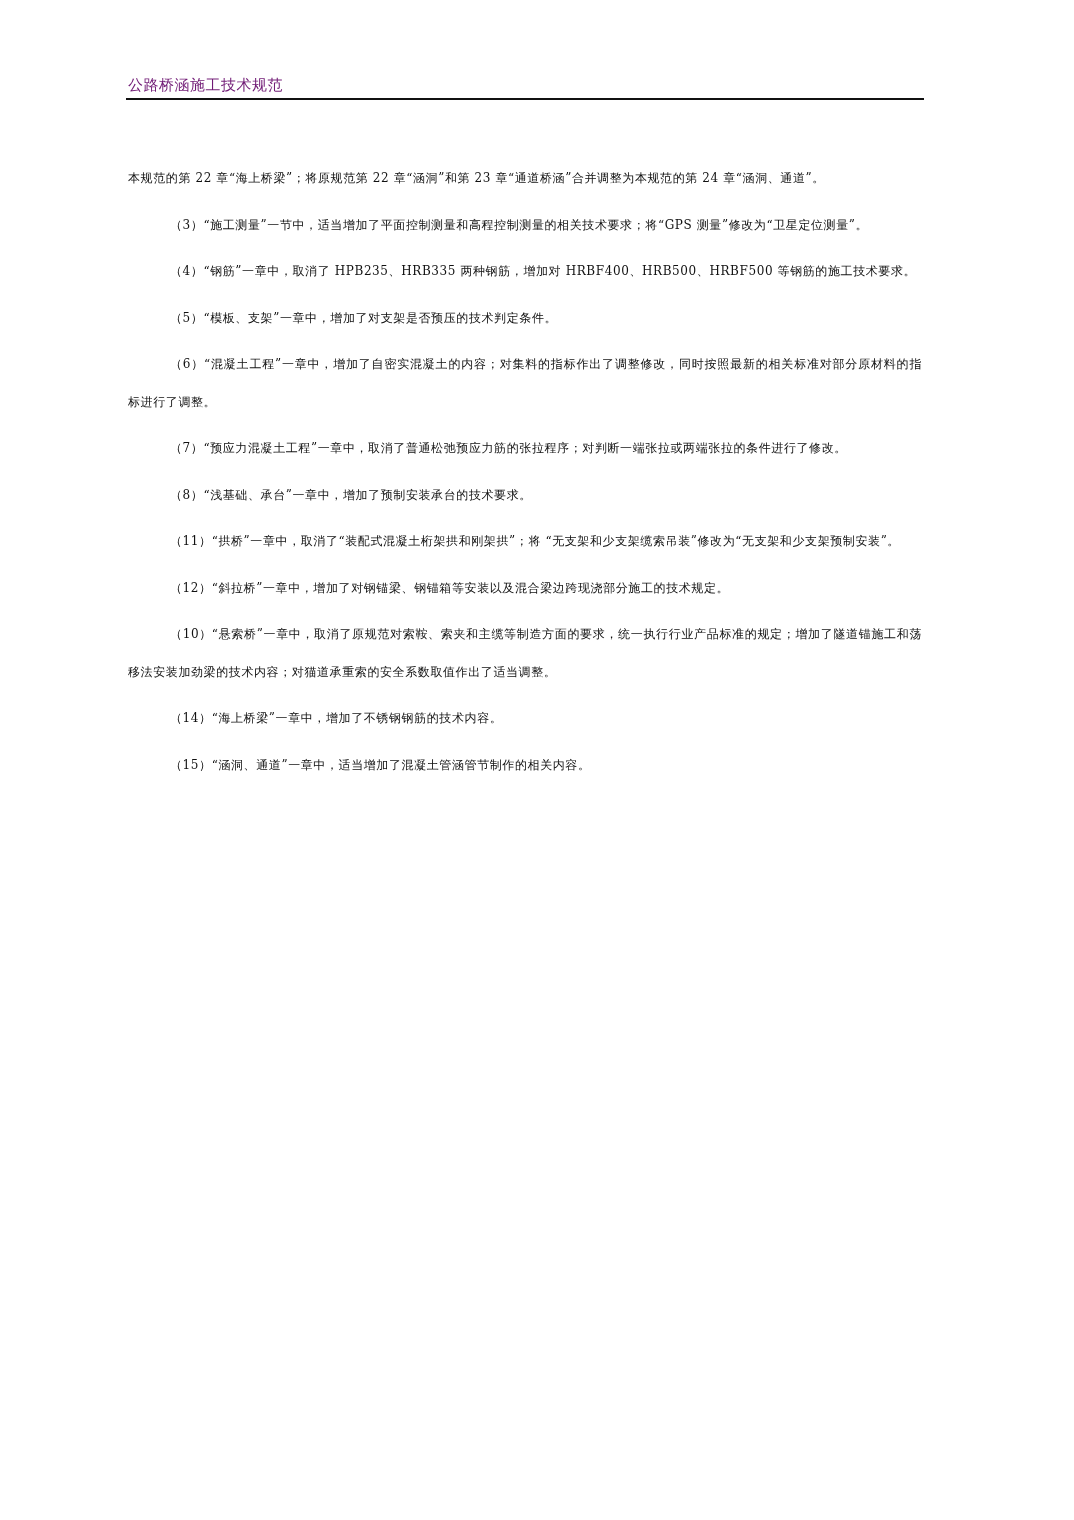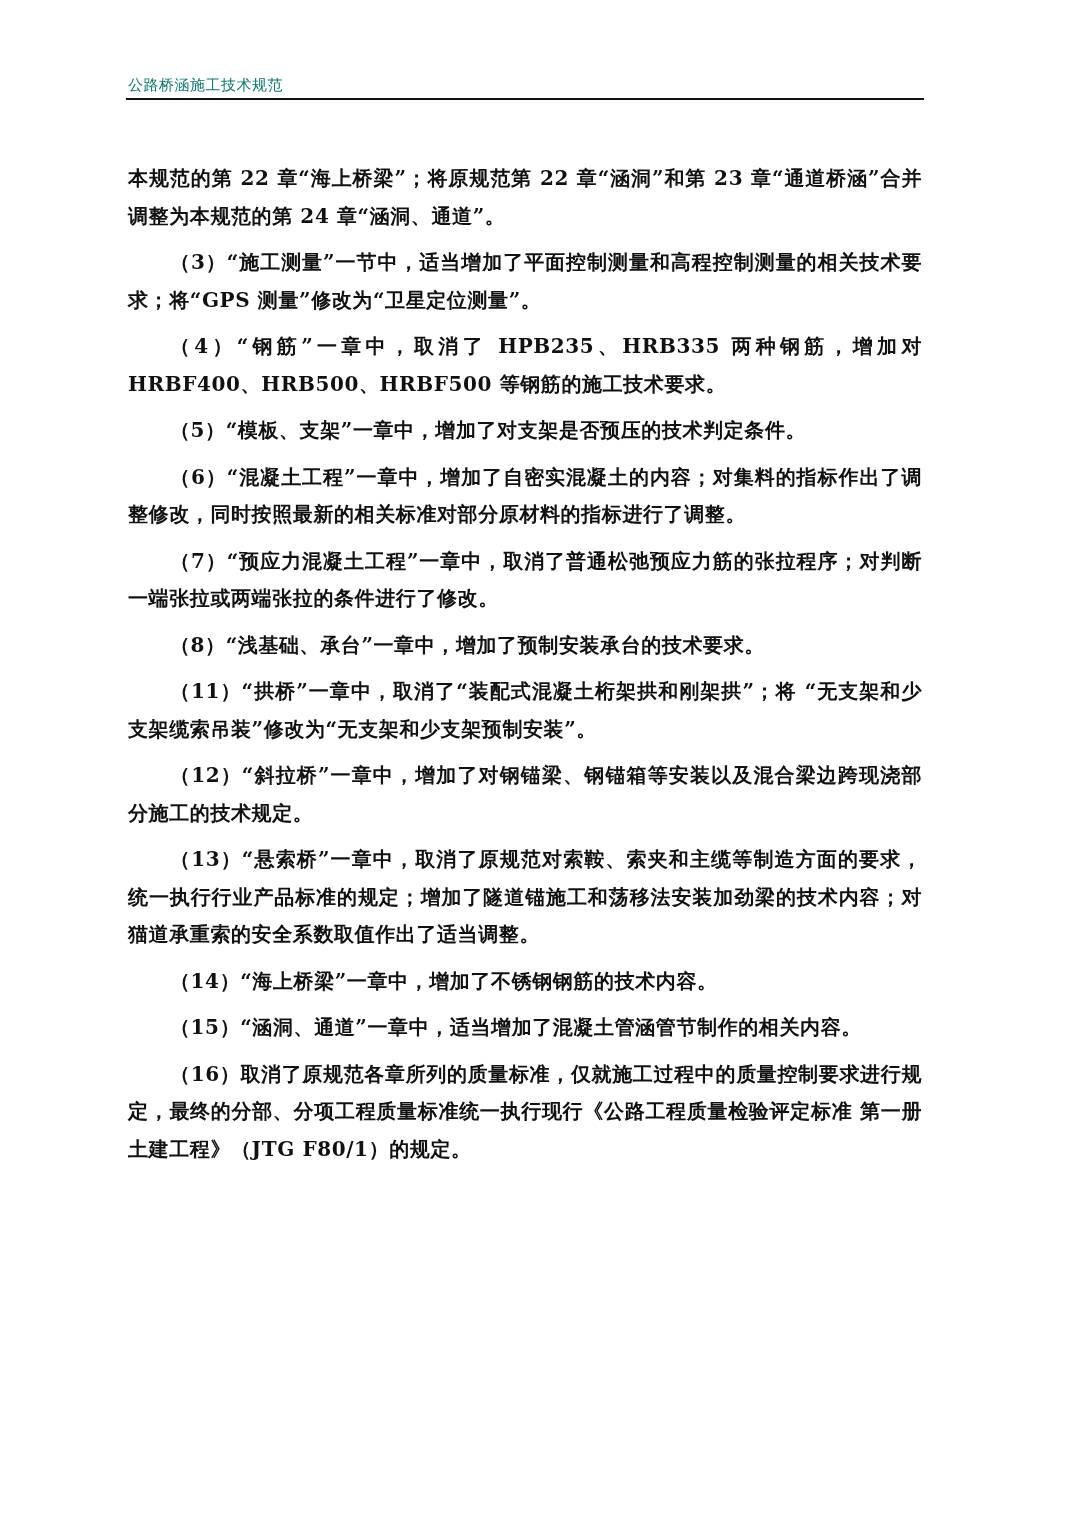--- a/index.html
+++ b/index.html
@@ -1,42 +1,41 @@
 <!DOCTYPE html>
 <html><head>
 <meta charset="utf-8">
 <style>
   html, body { margin: 0; padding: 0; background: #ffffff; }
   body { width: 1074px; height: 1520px; position: relative; overflow: hidden;
          font-family: "DejaVu Serif", "Liberation Serif", serif; color: #111; }
   .page { position: absolute; left: 0; top: 0; width: 1074px; height: 1520px; background: #fff; }
-  .running-header { position: absolute; left: 128px; top: 76px; font-size: 15px; color: #0f766e;
+  .running-header { position: absolute; left: 128px; top: 76px; font-size: 15px; color: #701a75;
                     letter-spacing: 0.5px; line-height: 18px; }
   .header-rule { position: absolute; left: 126px; top: 98px; width: 798px; height: 0;
                  border-top: 2px solid #111; }
   .body { position: absolute; left: 128px; top: 160px; width: 794px; }
-  .para { margin: 0 0 8px 0; font-size: 20px; line-height: 37.5px; text-align: justify;
-          text-align-last: left; letter-spacing: 0.6px; font-weight: bold; }
+  .para { margin: 0 0 8px 0; font-size: 12px; line-height: 37.5px; text-align: justify;
+          text-align-last: left; letter-spacing: 0.6px; }
   .para.indent { text-indent: 42px; margin-top: 9px; }
 </style>
 </head>
 <body>
 
 <div class="page">
   <div class="running-header">公路桥涵施工技术规范</div>
   <div class="header-rule"></div>
 
   <div class="body">
     <p class="para">本规范的第 22 章“海上桥梁”；将原规范第 22 章“涵洞”和第 23 章“通道桥涵”合并调整为本规范的第 24 章“涵洞、通道”。</p>
     <p class="para indent">（3）“施工测量”一节中，适当增加了平面控制测量和高程控制测量的相关技术要求；将“GPS 测量”修改为“卫星定位测量”。</p>
     <p class="para indent">（4）“钢筋”一章中，取消了 HPB235、HRB335 两种钢筋，增加对 HRBF400、HRB500、HRBF500 等钢筋的施工技术要求。</p>
     <p class="para indent">（5）“模板、支架”一章中，增加了对支架是否预压的技术判定条件。</p>
     <p class="para indent">（6）“混凝土工程”一章中，增加了自密实混凝土的内容；对集料的指标作出了调整修改，同时按照最新的相关标准对部分原材料的指标进行了调整。</p>
     <p class="para indent">（7）“预应力混凝土工程”一章中，取消了普通松弛预应力筋的张拉程序；对判断一端张拉或两端张拉的条件进行了修改。</p>
     <p class="para indent">（8）“浅基础、承台”一章中，增加了预制安装承台的技术要求。</p>
     <p class="para indent">（11）“拱桥”一章中，取消了“装配式混凝土桁架拱和刚架拱”；将 “无支架和少支架缆索吊装”修改为“无支架和少支架预制安装”。</p>
     <p class="para indent">（12）“斜拉桥”一章中，增加了对钢锚梁、钢锚箱等安装以及混合梁边跨现浇部分施工的技术规定。</p>
-    <p class="para indent">（13）“悬索桥”一章中，取消了原规范对索鞍、索夹和主缆等制造方面的要求，统一执行行业产品标准的规定；增加了隧道锚施工和荡移法安装加劲梁的技术内容；对猫道承重索的安全系数取值作出了适当调整。</p>
+    <p class="para indent">（10）“悬索桥”一章中，取消了原规范对索鞍、索夹和主缆等制造方面的要求，统一执行行业产品标准的规定；增加了隧道锚施工和荡移法安装加劲梁的技术内容；对猫道承重索的安全系数取值作出了适当调整。</p>
     <p class="para indent">（14）“海上桥梁”一章中，增加了不锈钢钢筋的技术内容。</p>
     <p class="para indent">（15）“涵洞、通道”一章中，适当增加了混凝土管涵管节制作的相关内容。</p>
-    <p class="para indent">（16）取消了原规范各章所列的质量标准，仅就施工过程中的质量控制要求进行规定，最终的分部、分项工程质量标准统一执行现行《公路工程质量检验评定标准 第一册 土建工程》（JTG F80/1）的规定。</p>
   </div>
 </div>
 
 </body></html>

